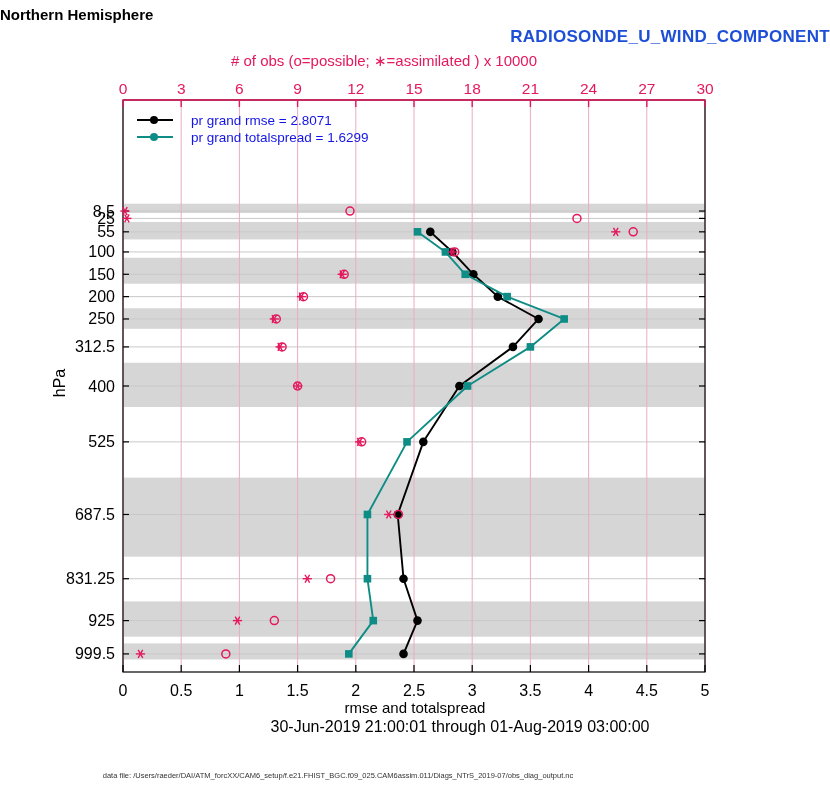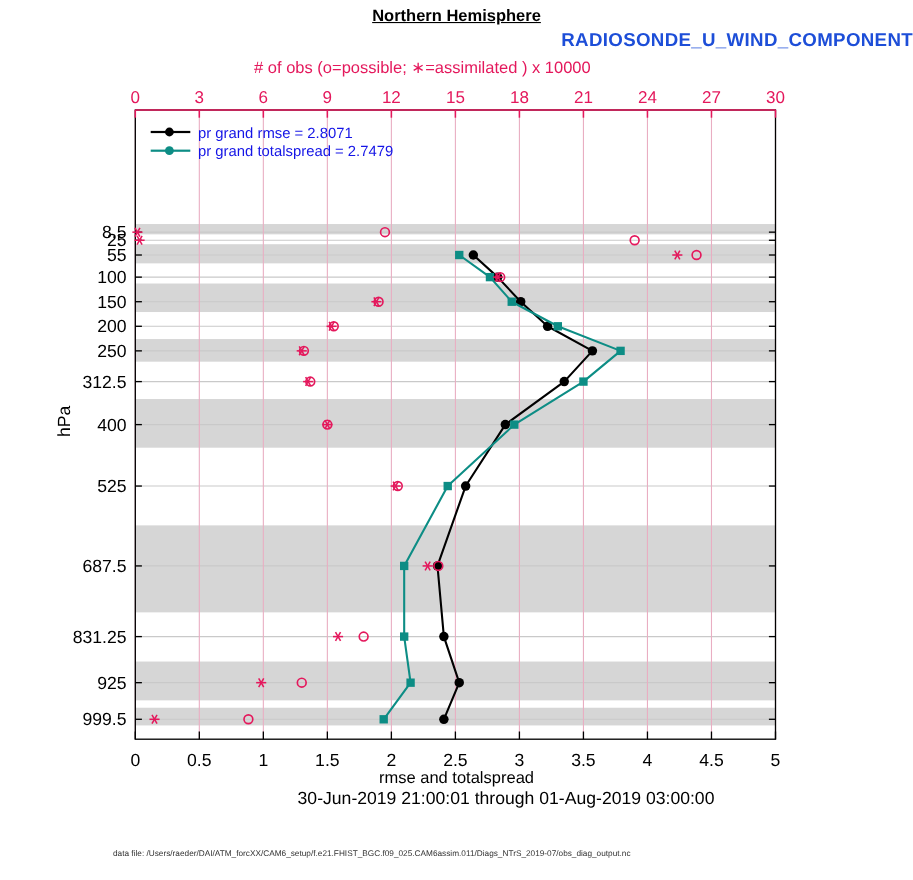--- a/index.html
+++ b/index.html
@@ -1,30 +1,30 @@
 <!DOCTYPE html>
 <html><head>
 <meta charset="utf-8">
 <style>
   html,body{margin:0;padding:0;background:#fff;}
   .canvas{position:relative;width:830px;height:800px;background:#ffffff;
           font-family:"Liberation Sans",sans-serif;overflow:hidden;}
   .canvas svg{position:absolute;left:0;top:0;}
-  .title1{position:absolute;top:6px;left:0;width:830px;text-align:center;
-          font-size:15px;font-weight:bold;color:#000;text-decoration:underline;}
+  .title1{position:absolute;top:6px;left:0;width:830px;
+          font-size:15px;font-weight:bold;color:#000;}
   .title2{position:absolute;top:27px;left:0;width:830px;text-align:right;
           font-size:17px;font-weight:bold;color:#1d4ed8;letter-spacing:.3px;}
   .obs-label{position:absolute;top:52px;left:0;width:768px;text-align:center;
           font-size:15px;color:#e4185c;}
   .legend{position:absolute;left:137px;top:112px;}
   .lrow{display:flex;align-items:center;height:17px;}
   .lsample{position:relative;width:36px;height:11px;display:inline-block;}
   .lline{position:absolute;left:0;right:0;top:4px;border-top:2.2px solid #000;}
   .ldot{position:absolute;left:13px;top:1px;width:8px;height:8px;border-radius:50%;background:#000;}
-  .ltext{margin-left:7px;font-size:13.5px;color:#1414e6;}
+  .ltext{margin-left:7px;font-size:13.5px;color:#1414e6;padding-left:11px;}
   .ylabel{position:absolute;left:38px;top:374px;width:44px;text-align:center;
           font-size:16px;color:#000;transform:rotate(-90deg);}
   .xlabel{position:absolute;top:699px;left:0;width:830px;text-align:center;
           font-size:15px;color:#000;}
   .footer-date{position:absolute;top:718px;left:0;width:830px;text-align:center;
           font-size:16px;color:#000;padding-left:45px;}
   .datafile{position:absolute;top:771px;left:0;width:676px;text-align:center;
           font-size:7.5px;color:#333;}
 </style>
 </head>
@@ -279,21 +279,21 @@
         <i class="lline" id="lline0" style="border-top-color: rgb(0, 0, 0);"></i>
           <i class="ldot" id="ldot0" style="background: rgb(0, 0, 0);"></i>
       </span>
       <span class="ltext" style="color: rgb(20, 20, 230);">pr grand rmse = 2.8071</span>
     </div>
     <div class="lrow">
       <span class="lsample">
         <i class="lline" id="lline1" style="border-top-color: rgb(13, 141, 133);"></i>
           <i class="ldot" id="ldot1" style="background: rgb(13, 141, 133);"></i>
       </span>
-      <span class="ltext" style="color: rgb(20, 20, 230);">pr grand totalspread = 2.7479</span>
+      <span class="ltext" style="color: rgb(20, 20, 230);">pr grand totalspread = 1.6299</span>
     </div>
   </div>
 
   <div class="ylabel">hPa</div>
   <div class="xlabel">rmse and totalspread</div>
   <div class="footer-date">30-Jun-2019 21:00:01 through 01-Aug-2019 03:00:00</div>
   <div class="datafile">data file: /Users/raeder/DAI/ATM_forcXX/CAM6_setup/f.e21.FHIST_BGC.f09_025.CAM6assim.011/Diags_NTrS_2019-07/obs_diag_output.nc</div>
 </div>
 
 </body></html>

